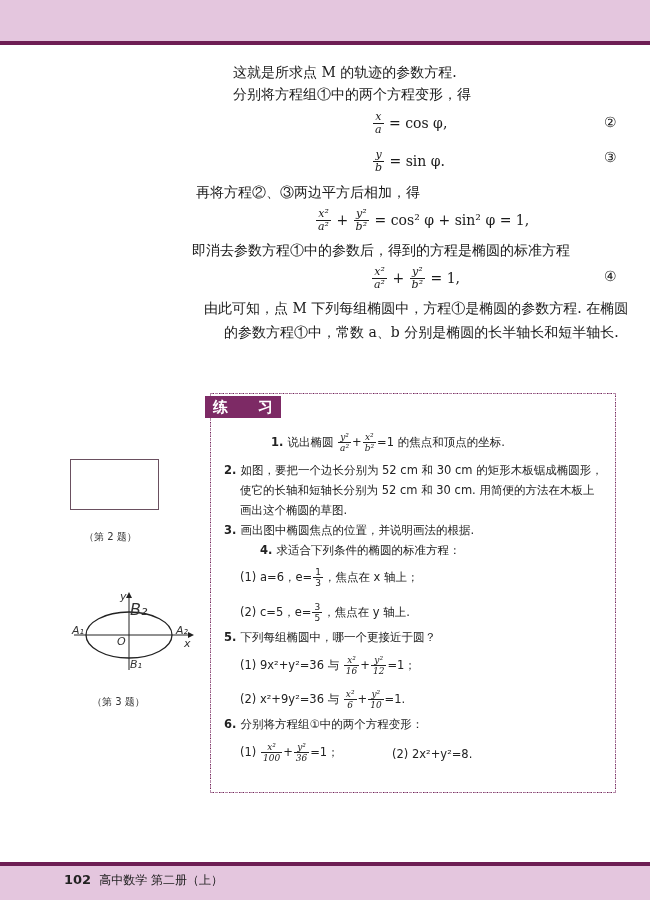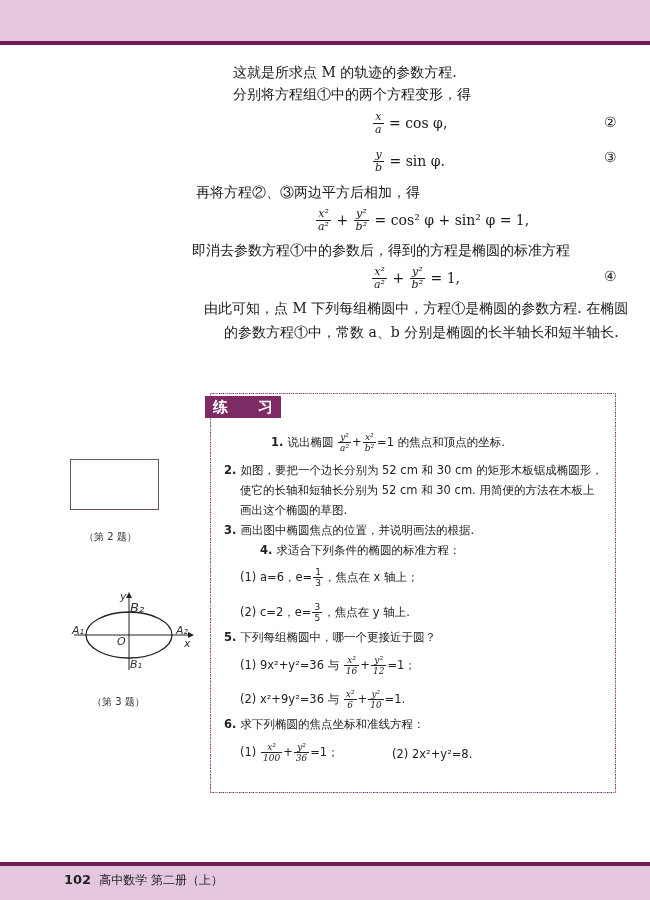--- a/index.html
+++ b/index.html
@@ -95,37 +95,37 @@
   <b>3.</b><span>画出图中椭圆焦点的位置，并说明画法的根据.</span>
 </div>
 
 <div class="ex" style="left:224px;top:542px;margin-left:36px;">
   <b>4.</b><span>求适合下列条件的椭圆的标准方程：</span>
 </div>
 <div class="ex" style="left:240px;top:567px;">
   <span>(1)</span> <span>a=6，e=</span><span class="frac"><span class="n">1</span><span class="d">3</span></span><span>，焦点在 x 轴上；</span>
 </div>
 <div class="ex" style="left:240px;top:602px;">
-  <span>(2)</span> <span>c=2，e=</span><span class="frac"><span class="n">3</span><span class="d">5</span></span><span>，焦点在 y 轴上.</span>
+  <span>(2)</span> <span>c=5，e=</span><span class="frac"><span class="n">3</span><span class="d">5</span></span><span>，焦点在 y 轴上.</span>
 </div>
 
 <div class="ex" style="left:224px;top:629px;">
   <b>5.</b><span>下列每组椭圆中，哪一个更接近于圆？</span>
 </div>
 <div class="ex" style="left:240px;top:655px;">
   <span>(1)</span> <span>9x²+y²=36 与</span>
   <span class="frac i"><span class="n">x²</span><span class="d">16</span></span>+<span class="frac i"><span class="n">y²</span><span class="d">12</span></span><span>=1；</span>
 </div>
 <div class="ex" style="left:240px;top:689px;">
   <span>(2)</span> <span>x²+9y²=36 与</span>
   <span class="frac i"><span class="n">x²</span><span class="d">6</span></span>+<span class="frac i"><span class="n">y²</span><span class="d">10</span></span><span>=1.</span>
 </div>
 
 <div class="ex" style="left:224px;top:716px;">
-  <b>6.</b><span>求下列椭圆的焦点坐标和准线方程：</span>
+  <b>6.</b><span>分别将方程组①中的两个方程变形：</span>
 </div>
 <div class="ex" style="left:240px;top:742px;">
   <span>(1)</span>
   <span class="frac i"><span class="n">x²</span><span class="d">100</span></span>+<span class="frac i"><span class="n">y²</span><span class="d">36</span></span><span>=1；</span>
 </div>
 <div class="ex" style="left:392px;top:746px;">
   <span>(2)</span> <span>2x²+y²=8.</span>
 </div>
 
 <div class="fig2rect"></div>
@@ -136,21 +136,21 @@
   <line x1="14" y1="45" x2="128" y2="45" stroke="#222" stroke-width="1"></line>
   <polygon points="128,42 134,45 128,48" fill="#222"></polygon>
   <line x1="69" y1="80" x2="69" y2="8" stroke="#222" stroke-width="1"></line>
   <polygon points="66,8 69,2 72,8" fill="#222"></polygon>
 </svg>
 <div class="cap i" style="left:120px;top:590px;font-size:11px;">y</div>
 <div class="cap i" style="left:184px;top:637px;font-size:11px;">x</div>
 <div class="cap i" style="left:117px;top:635px;font-size:11px;">O</div>
 <div class="cap i" style="left:72px;top:624px;font-size:11px;">A₁</div>
 <div class="cap i" style="left:176px;top:624px;font-size:11px;">A₂</div>
-<div class="cap i" style="left:130px;top:600px;font-size:13px;text-align:right;">B₂</div>
+<div class="cap i" style="left:130px;top:600px;font-size:16px;text-align:right;">B₂</div>
 <div class="cap i" style="left:130px;top:658px;font-size:11px;">B₁</div>
 <div class="cap" style="left:92px;top:695px;">（第 3 题）</div>
 
 <div class="band-bot-line"></div>
 <div class="band-bot"></div>
 <div class="footer">
   <span class="pg">102</span><span>高中数学  第二册（上）</span>
 </div>
 
 </body></html>

